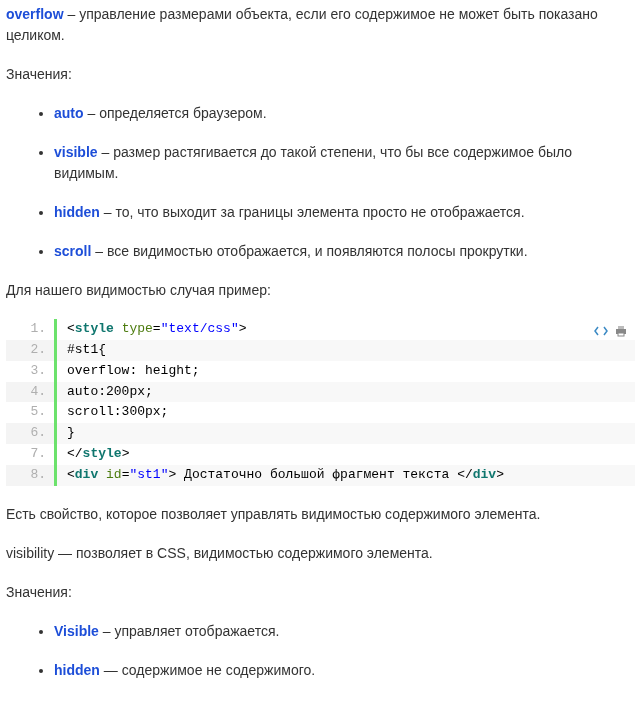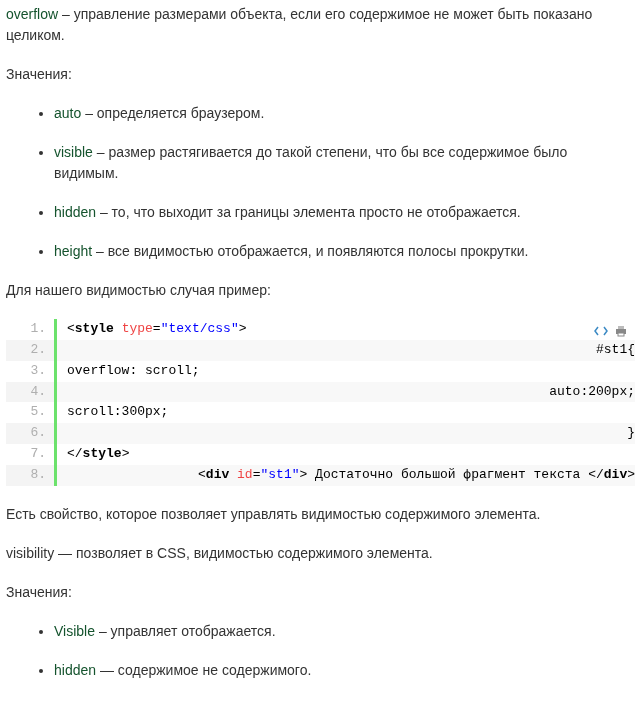--- a/index.html
+++ b/index.html
@@ -6,21 +6,21 @@
     font-family: Arial, Helvetica, sans-serif;
     font-size: 14px;
     color: #333333;
     margin: 0;
     padding: 4px 6px;
     width: 641px;
     box-sizing: border-box;
     line-height: 1.5;
   }
   p { margin: 0 0 18px 0; }
-  strong { font-weight: normal; color: #14532d; }
+  strong { font-weight: bold; color: #1d4ed8; }
   ul.values {
     list-style: disc;
     padding-left: 48px;
     margin: 12px 0 18px 0;
   }
   ul.values li {
     margin-bottom: 18px;
   }
 
   
@@ -60,24 +60,24 @@
     padding-right: 8px;
     border-right: 3px solid #6ce26c;
     user-select: none;
   }
   tr.alt td.ln { background: #f4f4f4; }
   td.cd {
     padding-left: 10px;
     white-space: pre;
     color: #000000;
   }
-  tr.alt td.cd { background: #f8f8f8; text-align: right; }
+  tr.alt td.cd { background: #f8f8f8; }
 
-  .tok-tag   { color: #000000; font-weight: bold; }
-  .tok-attr  { color: #ef4444; }
+  .tok-tag   { color: #0f766e; font-weight: bold; }
+  .tok-attr  { color: #4d7c0f; }
   .tok-str   { color: #0000ff; }
   .tok-plain { color: #000000; }
   .tok-angle { color: #000000; }
 </style>
 </head>
 <body>
 
 <p>
   <strong>overflow</strong><span> – управление размерами объекта, если его содержимое не может быть показано целиком.</span>
 </p>
@@ -88,21 +88,21 @@
   <li>
     <strong>auto</strong><span> – определяется браузером.</span>
   </li>
   <li>
     <strong>visible</strong><span> – размер растягивается до такой степени, что бы все содержимое было видимым.</span>
   </li>
   <li>
     <strong>hidden</strong><span> – то, что выходит за границы элемента просто не отображается.</span>
   </li>
   <li>
-    <strong>height</strong><span> – все видимостью отображается, и появляются полосы прокрутки.</span>
+    <strong>scroll</strong><span> – все видимостью отображается, и появляются полосы прокрутки.</span>
   </li>
 </ul>
 
 <p>Для нашего видимостью случая пример:</p>
 
 <div class="code-wrapper">
   <div class="toolbar">
     <span class="tool-ic">
       <svg width="16" height="16" viewBox="0 0 16 16">
           <path d="M5 4 L2 8 L5 12" fill="none" stroke="#3b8ac4" stroke-width="1.5"></path>
@@ -122,21 +122,21 @@
         <tr>
           <td class="ln">1.</td>
           <td class="cd"><span class="tok-angle">&lt;</span><span class="tok-tag">style</span><span class="tok-plain"> </span><span class="tok-attr">type</span><span class="tok-plain">=</span><span class="tok-str">"text/css"</span><span class="tok-angle">&gt;</span></td>
         </tr>
         <tr class="alt">
           <td class="ln">2.</td>
           <td class="cd"><span class="tok-plain">#st1{</span></td>
         </tr>
         <tr>
           <td class="ln">3.</td>
-          <td class="cd"><span class="tok-plain">overflow: scroll;</span></td>
+          <td class="cd"><span class="tok-plain">overflow: height;</span></td>
         </tr>
         <tr class="alt">
           <td class="ln">4.</td>
           <td class="cd"><span class="tok-plain">auto:200px;</span></td>
         </tr>
         <tr>
           <td class="ln">5.</td>
           <td class="cd"><span class="tok-plain">scroll:300px;</span></td>
         </tr>
         <tr class="alt">

